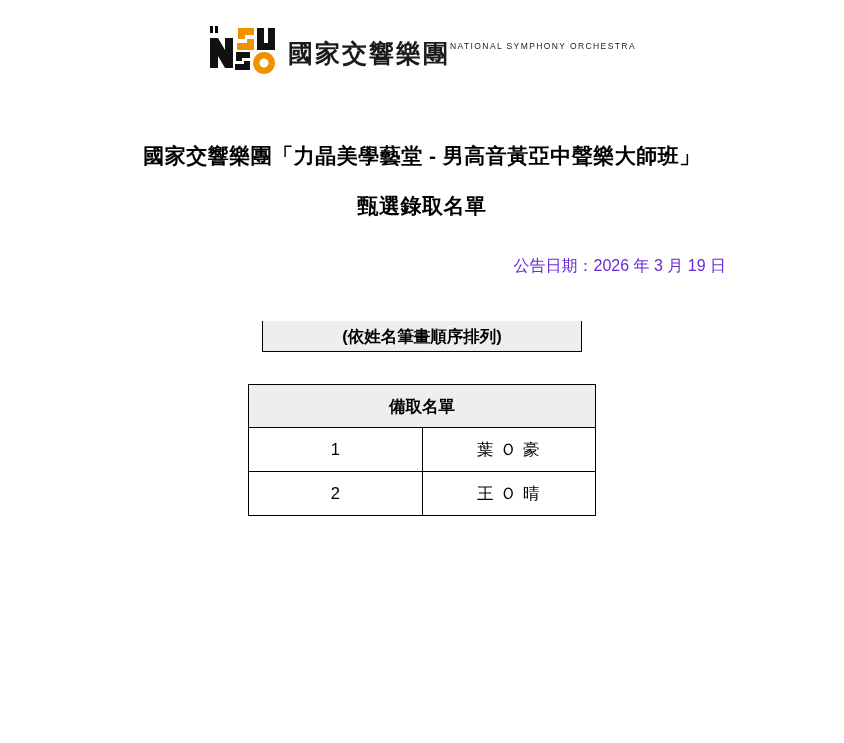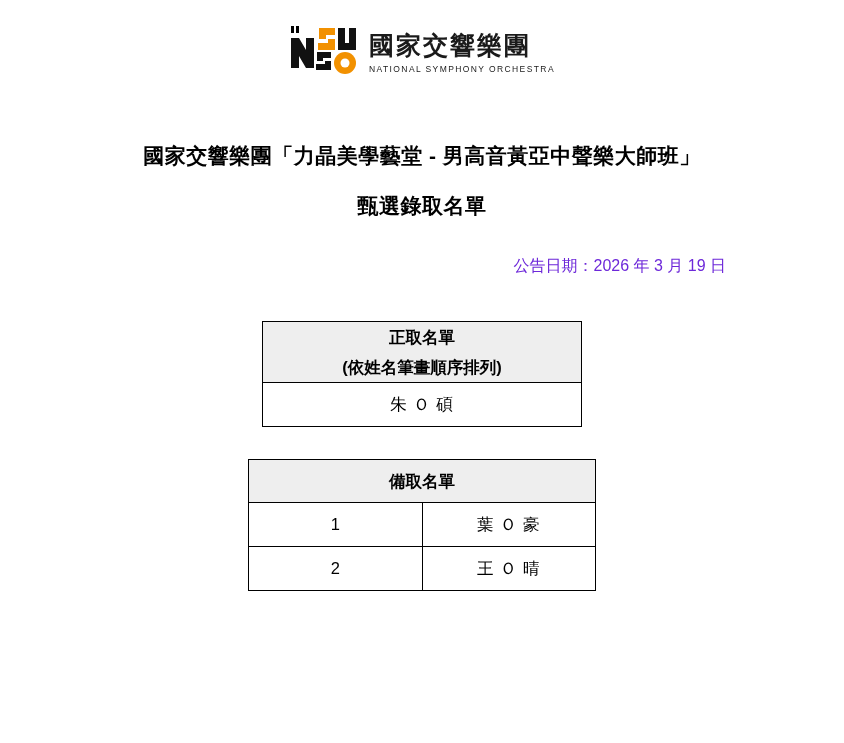--- a/index.html
+++ b/index.html
@@ -32,37 +32,37 @@
   }
   .logo-mark {
     position: relative;
     width: 68px;
     height: 62px;
   }
   .logo-mark svg { display: block; }
 
   .logo-text {
     display: flex;
-    flex-direction: column;
+    flex-direction: row;
     justify-content: center;
     line-height: 1;
   }
   .logo-cn {
     font-family: "Liberation Sans", "DejaVu Sans", sans-serif;
     font-size: 25px;
     font-weight: bold;
     letter-spacing: 2px;
     color: #1a1a1a;
   }
   .logo-en {
     font-family: "Liberation Sans", "DejaVu Sans", sans-serif;
     font-size: 8.5px;
     letter-spacing: 1.4px;
     color: #1a1a1a;
-    margin-top: 7px;
+    margin-top: 1px;
   }
 
   
   .title-1, .title-2 {
     text-align: center;
     font-family: "Liberation Sans", "DejaVu Sans", sans-serif;
     font-weight: bold;
     font-size: 21px;
     letter-spacing: 0.5px;
     color: #000;
@@ -169,27 +169,21 @@
 
 <div class="title-1">國家交響樂團「力晶美學藝堂 - 男高音黃亞中聲樂大師班」</div>
 <div class="title-2">甄選錄取名單</div>
 
 <div class="date-line">公告日期：2026 年 3 月 19 日</div>
 
 <div class="table-wrap">
   <table class="main-list">
     <tbody>
       <tr>
-        <td class="hdr-cell">正取名單</td>
-      </tr>
-      <tr>
         <td class="sub-cell">(依姓名筆畫順序排列)</td>
-      </tr>
-      <tr>
-        <td class="name-cell">朱 Ｏ 碩</td>
       </tr>
     </tbody>
   </table>
 </div>
 
 <div class="table-wrap">
   <table class="waiting-list">
     <tbody>
       <tr>
         <td class="hdr-single" colspan="2">備取名單</td>

